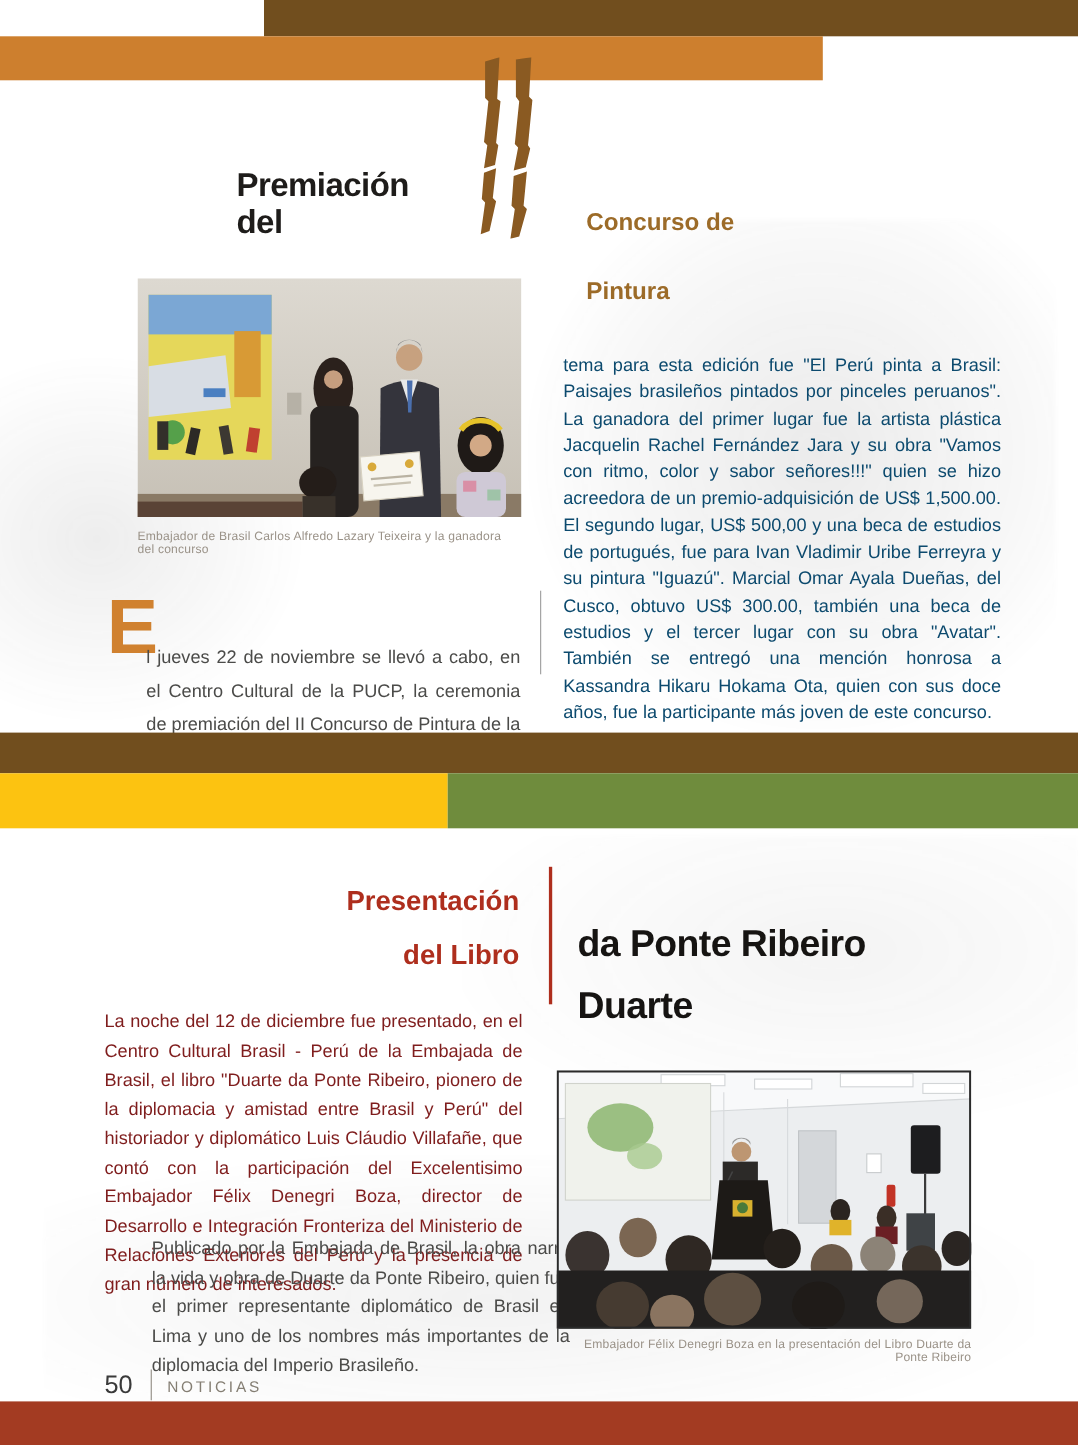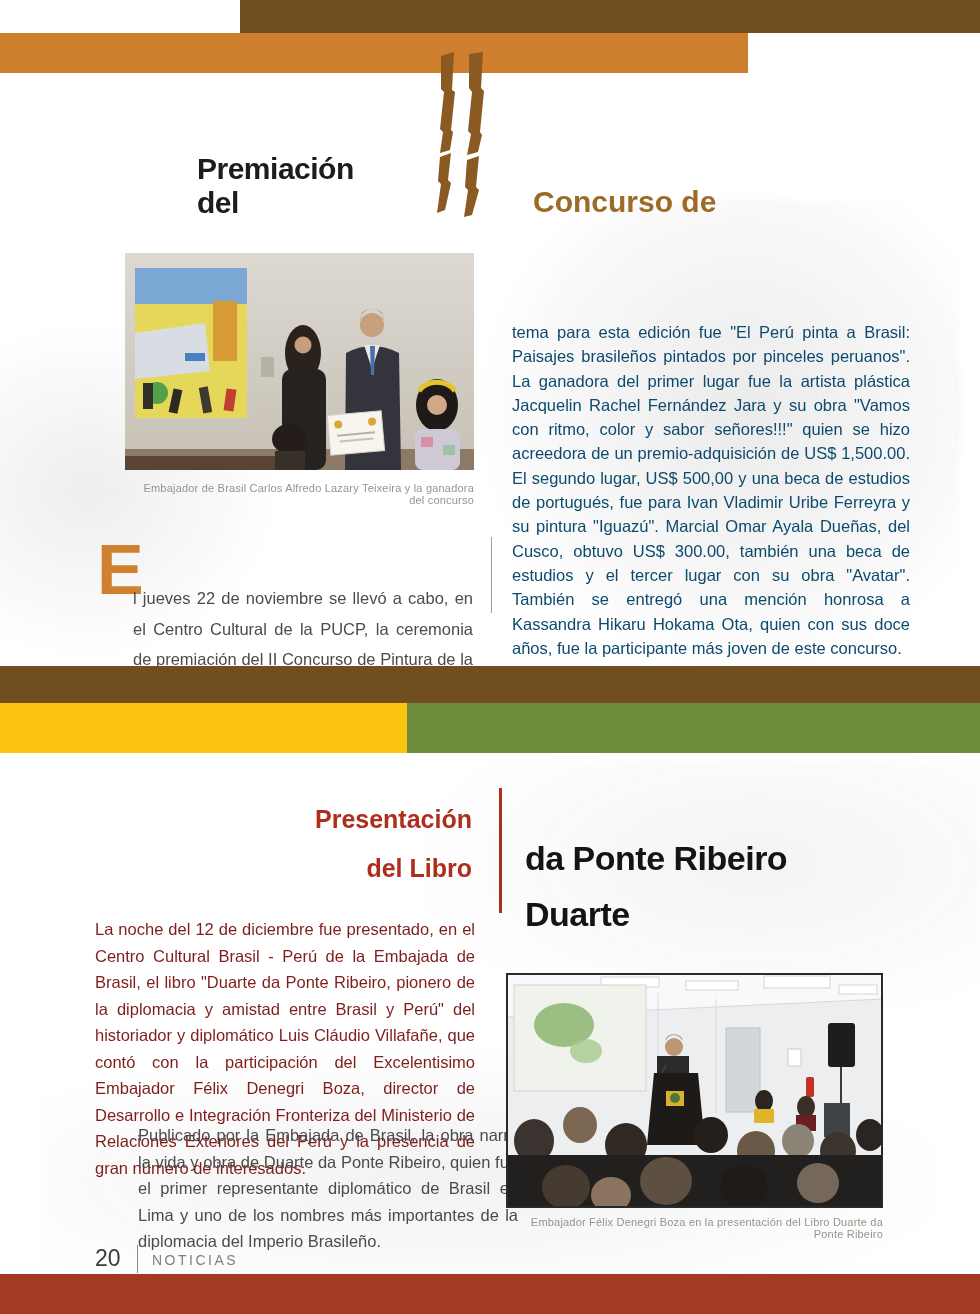--- a/index.html
+++ b/index.html
@@ -5,26 +5,26 @@
   html,body{margin:0;padding:0;background:#ffffff;}
   .page{
     position:relative;width:980px;height:1314px;background:#ffffff;overflow:hidden;
     font-family:"Liberation Sans", sans-serif;color:#4b4b49;
   }
   .abs{position:absolute;}
   
   .bar-top-brown{left:240px;top:0;width:740px;height:33px;background:#714e1e;}
   .bar-top-orange{left:0;top:33px;width:748px;height:40px;background:#cd7f2e;}
   
-  .headline-black{left:197px;top:152px;width:206px;font-size:30px;font-weight:bold;color:#1e1c1a;letter-spacing:-0.5px;}
+  .headline-black{left:215px;top:152px;width:206px;font-size:30px;font-weight:bold;color:#1e1c1a;letter-spacing:-0.5px;}
   .numeral-ii{left:433px;top:52px;width:64px;height:165px;}
-  .headline-brown{left:533px;top:170px;width:240px;font-size:30px;font-weight:bold;color:#9c6b28;line-height:63px;}
+  .headline-brown{left:533px;top:170px;width:240px;font-size:22px;font-weight:bold;color:#9c6b28;line-height:63px;}
   
   .photo1{left:125px;top:253px;width:349px;height:217px;}
-  .caption1{left:125px;top:482px;width:349px;text-align:right;font-size:11px;color:#9a9288;letter-spacing:0.2px;}
+  .caption1{left:125px;top:482px;width:349px;text-align:left;font-size:11px;color:#9a9288;letter-spacing:0.2px;}
   
   .dropcap{left:97px;top:535px;font-size:70px;line-height:70px;font-weight:bold;color:#d0812f;}
   .para-left{left:133px;top:539px;width:340px;font-size:16.5px;line-height:30.5px;text-align:justify;color:#4b4b49;margin-top:44px;}
   .col-divider{left:491px;top:537px;width:1px;height:76px;background:#9c9c9c;}
   .para-right{left:512px;top:320px;width:398px;font-size:16.5px;line-height:24.3px;text-align:justify;color:#0c4a6e;}
   
   .bar-mid-brown{left:0;top:666px;width:980px;height:37px;background:#714e1e;}
   .bar-mid-yellow{left:0;top:703px;width:407px;height:50px;background:#fcc311;}
   .bar-mid-green{left:407px;top:703px;width:573px;height:50px;background:#6f8c3d;}
   
@@ -70,20 +70,21 @@
         <path d="M8,4 L21,0 L19,38 L22,40 L18,78 L20,80 L17,98 L7,101 L10,80 L7,77 L11,40 L8,37 Z"></path>
         <path d="M7,105 L18,101 L15,128 L18,131 L12,158 L4,161 L8,132 L5,129 Z"></path>
         <path d="M36,2 L50,0 L48,36 L51,39 L47,80 L49,83 L45,100 L34,103 L38,82 L35,79 L39,40 L36,36 Z"></path>
         <path d="M34,108 L46,104 L43,135 L46,138 L39,163 L31,165 L35,138 L32,135 Z"></path>
       </g>
     </svg>
   </div>
 
   <div class="abs headline-brown">
     <div>Concurso de</div>
+    <div>Pintura</div>
   </div>
 
   <div class="abs photo1">
     <svg width="349" height="217" viewBox="0 0 349 217" aria-hidden="true">
       <defs>
         <linearGradient id="wall1" x1="0" y1="0" x2="0" y2="1">
           <stop offset="0" stop-color="#ddd9d1"></stop>
             <stop offset="1" stop-color="#c6c0b5"></stop>
         </linearGradient>
       </defs>
@@ -210,18 +211,18 @@
         <ellipse cx="312" cy="210" rx="21" ry="20" fill="#75675a"></ellipse>
         <ellipse cx="60" cy="214" rx="24" ry="22" fill="#463b31"></ellipse>
         <ellipse cx="105" cy="222" rx="20" ry="18" fill="#8a7460"></ellipse>
       </g>
 
       <rect x="1" y="1" width="375" height="233" fill="none" stroke="#2a2a2a" stroke-width="2"></rect>
     </svg>
   </div>
   <div class="abs caption2">Embajador Félix Denegri Boza en la presentación del Libro Duarte da Ponte Ribeiro</div>
 
-  <div class="abs page-number">20</div>
+  <div class="abs page-number">50</div>
   <div class="abs footer-divider"></div>
   <div class="abs section-name">NOTICIAS</div>
   <div class="abs bar-bottom-red"></div>
 
 </div>
 
 </body></html>

